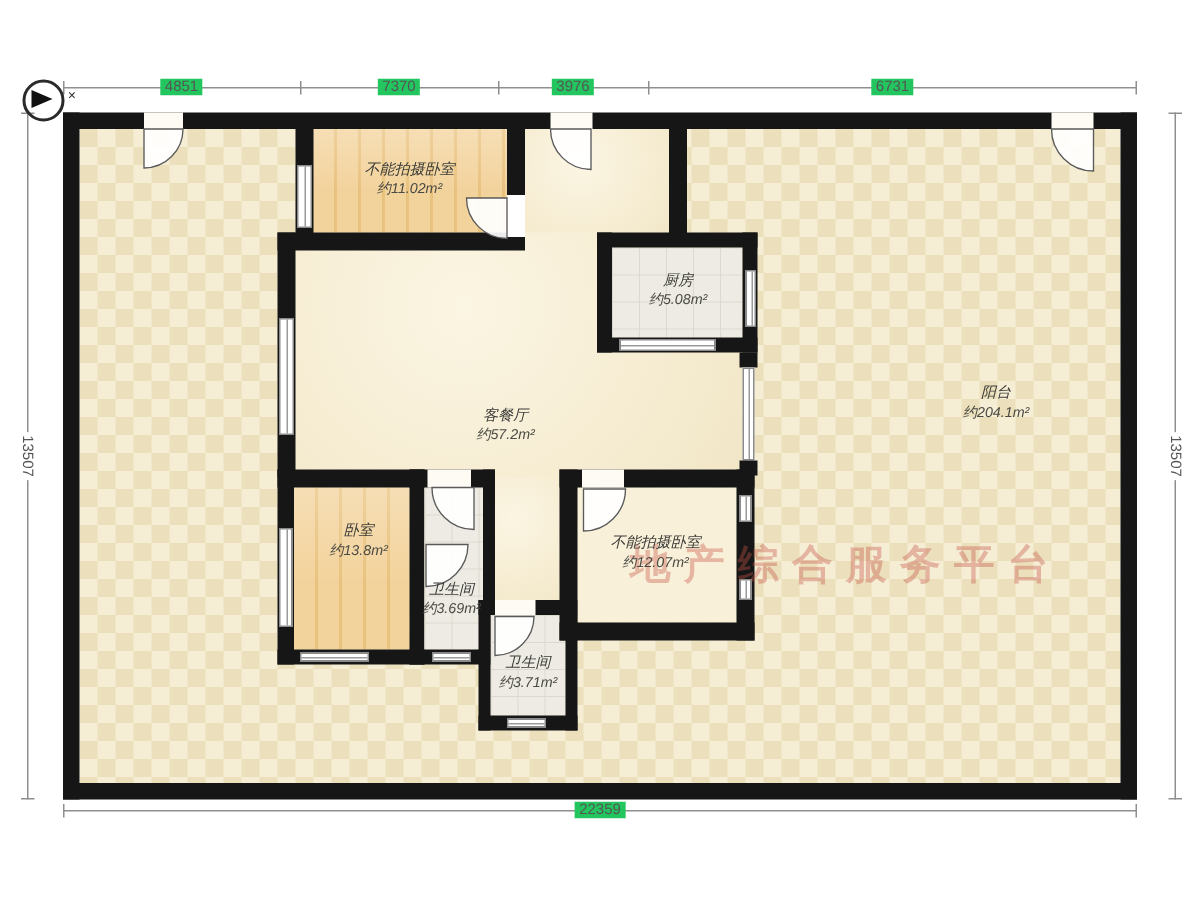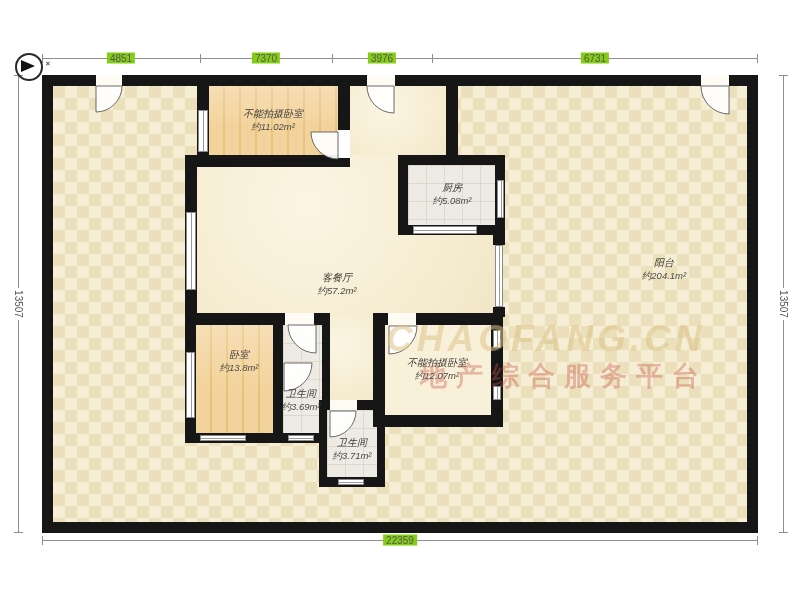--- a/index.html
+++ b/index.html
@@ -20,21 +20,21 @@
   
   .room-label{position:absolute;transform:translate(-50%,-50%);text-align:center;color:#3c3c38;line-height:1.35;white-space:nowrap;font-style:italic;}
   .room-label .nm{font-size:10px;}
   .room-label .ar{font-size:9.5px;color:#4a4a44;}
   
   .dim{color:#555;font-size:10px;}
   .dim-line-h{position:absolute;height:1px;background:#8f8f8f;}
   .dim-line-v{position:absolute;width:1px;background:#8f8f8f;}
   .tick-v{position:absolute;width:1px;height:9px;background:#8f8f8f;top:-4px;}
   .tick-h{position:absolute;height:1px;width:9px;background:#8f8f8f;left:-4px;}
-  .dim-label{position:absolute;transform:translate(-50%,-50%);background:#84cc16;padding:0 3px;text-align:right;}
+  .dim-label{position:absolute;transform:translate(-50%,-50%);background:#22c55e;padding:0 3px;text-align:right;}
   .dim-label-v{position:absolute;transform:translate(-50%,-50%) rotate(90deg);background:#fff;padding:0 2px;}
   
   .wm-brand{position:absolute;left:386px;top:318px;font-size:37px;font-weight:bold;letter-spacing:4px;color:rgba(220,194,136,0.55);font-style:italic;}
   .wm-tag{position:absolute;left:382px;top:358px;font-size:27px;letter-spacing:9px;color:rgba(201,88,74,0.38);font-weight:bold;margin-left:38px;}
   
   .compass{position:absolute;left:15px;top:53px;width:24px;height:24px;border:2px solid #2a2a2a;border-radius:50%;}
   .compass .needle{position:absolute;left:4px;top:5px;width:0;height:0;border-left:14px solid #111;border-top:6px solid transparent;border-bottom:6px solid transparent;}
   .compass-mark{position:absolute;left:45px;top:60px;font-size:7px;color:#333;}
   svg.doors{position:absolute;left:0;top:0;pointer-events:none;}
 </style>
@@ -142,21 +142,20 @@
       <path d="M729,86 L729,114 A28,28 0 0 1 701,86 Z"></path>
       <path d="M96,86 L96,112 A26,26 0 0 0 122,86 Z"></path>
       <path d="M338,132 L338,159 A27,27 0 0 1 311,132 Z"></path>
       <path d="M316,325 L316,353 A28,28 0 0 1 288,325 Z"></path>
       <path d="M284,363 L312,363 A28,28 0 0 1 284,391 Z"></path>
       <path d="M330,411 L356,411 A26,26 0 0 1 330,437 Z"></path>
       <path d="M389,326 L417,326 A28,28 0 0 1 389,354 Z"></path>
     </g>
   </svg>
 
-  <div class="wm-brand">CHAOFANG.CN</div>
   <div class="wm-tag">地产综合服务平台</div>
 
   <div class="room-label" style="left:273px;top:120px;">
     <div class="nm">不能拍摄卧室</div>
       <div class="ar">约11.02m²</div>
   </div>
   <div class="room-label" style="left:337px;top:240px;margin-top:44px;">
     <div class="nm">客餐厅</div>
       <div class="ar">约57.2m²</div>
   </div>

